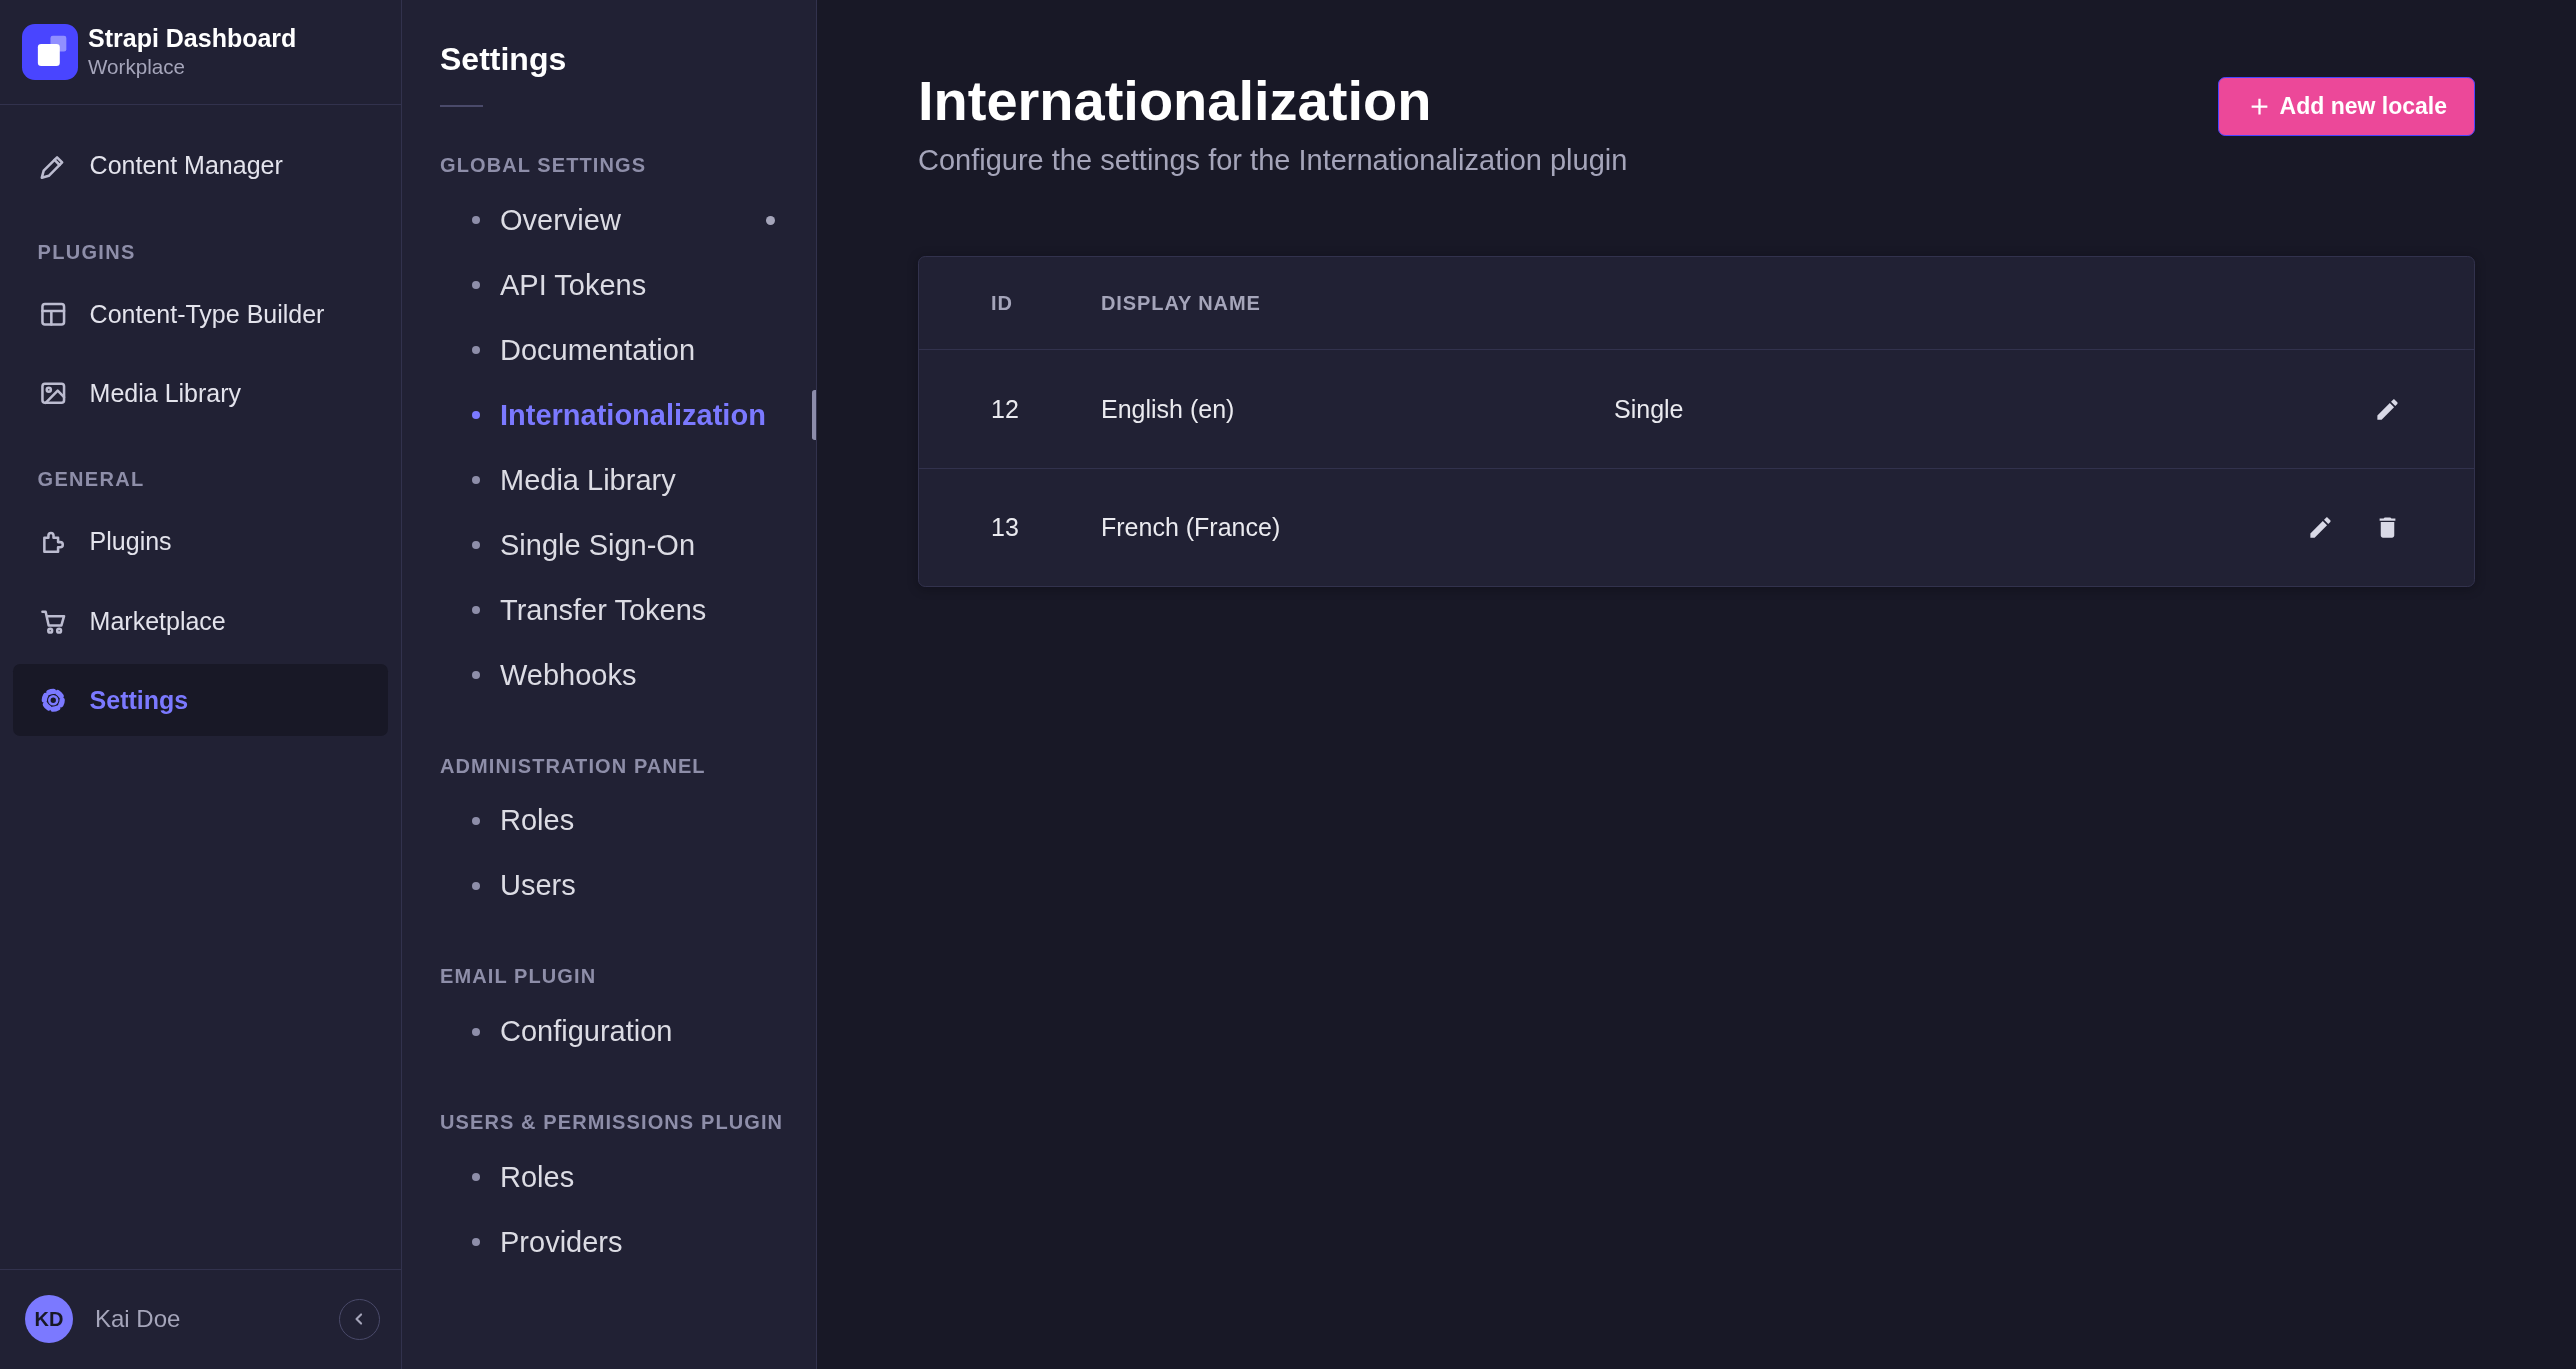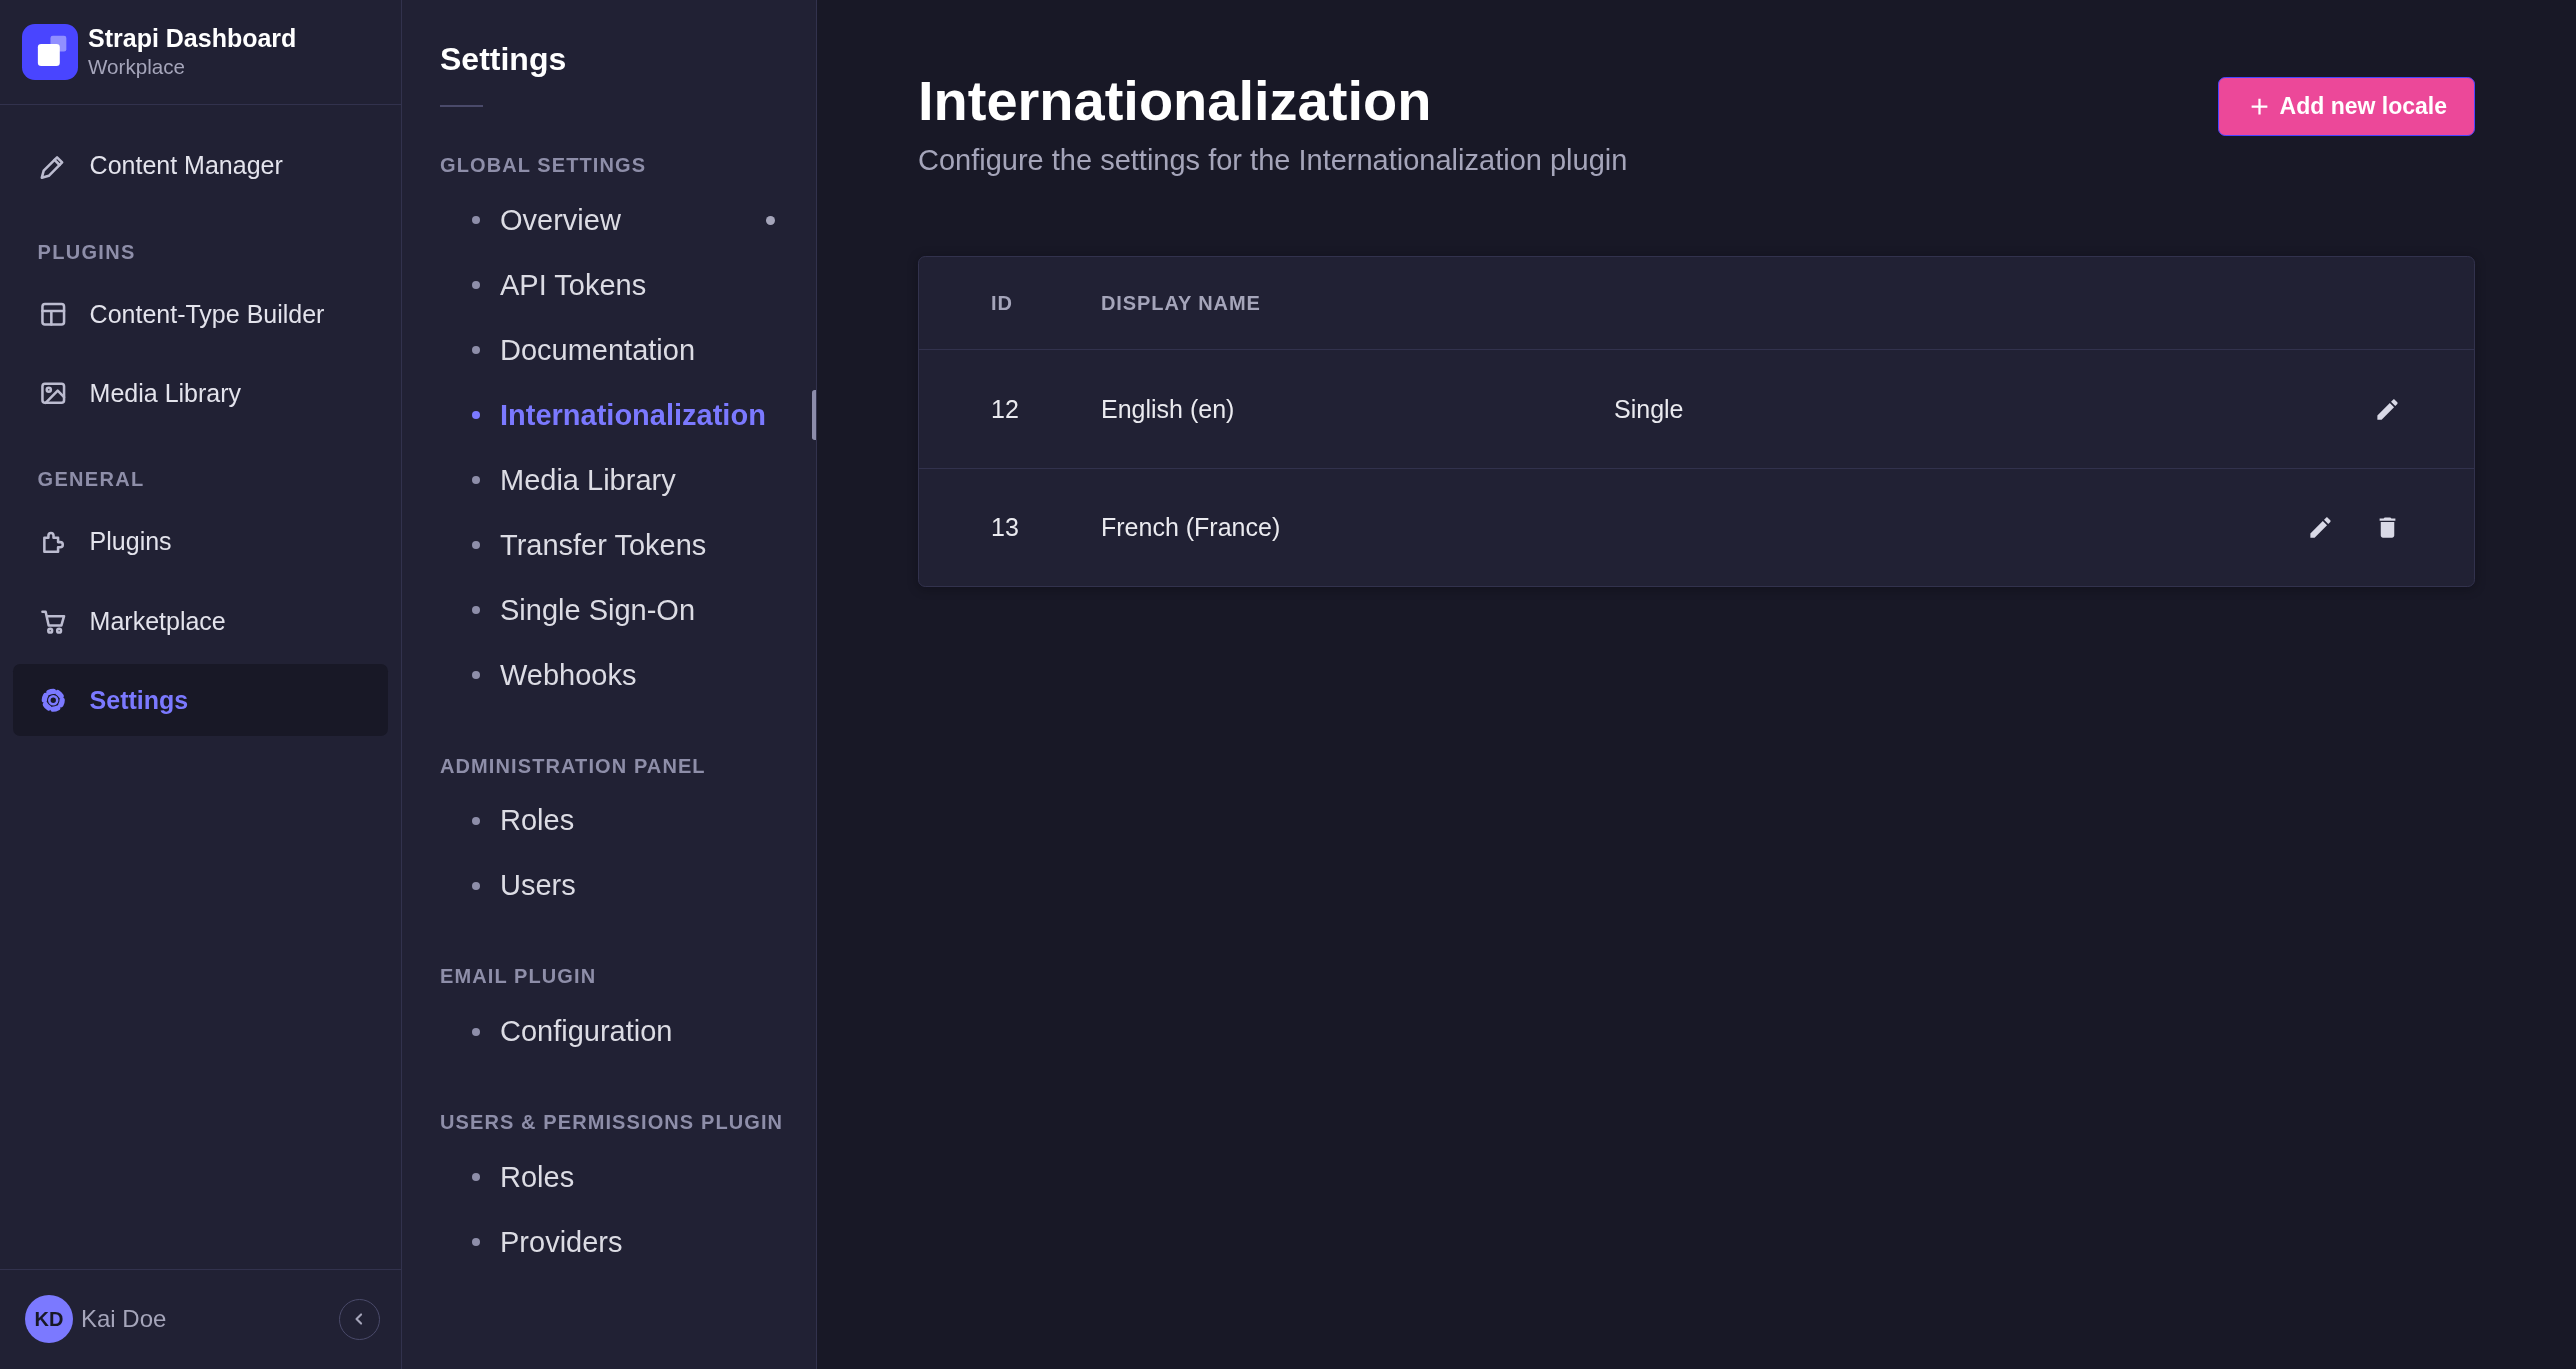--- a/index.html
+++ b/index.html
@@ -31,21 +31,21 @@
   }
   .nav-item svg { width:30.5px; height:30.5px; color:#bcbcd0; flex:none; }
   .nav-item.active { background:#181826; color:#7b79ff; font-weight:600; }
   .nav-item.active svg { color:#7b79ff; }
   .nav-section-label {
     font-size:20px; font-weight:700; letter-spacing:1.3px;
     color:#8e8ea9; margin:39px 0 14.4px 25px;
   }
   .nav-user {
     margin-top:auto; border-top:0.9px solid #32324d;
-    display:flex; align-items:center; gap:8px; padding:25px 21.5px 27px 25px;
+    display:flex; align-items:center; gap:22px; padding:25px 21.5px 27px 25px;
   }
   .avatar {
     width:48px; height:48px; border-radius:50%; flex:none;
     background:#7b79ff; color:#181826; font-weight:700; font-size:20px;
     display:flex; align-items:center; justify-content:center;
   }
   .user-name { font-size:24px; color:#a5a5ba; }
   .collapse-btn {
     margin-left:auto; width:41px; height:41px; border-radius:50%;
     border:0.9px solid #4a4a6a; background:transparent; color:#a5a5ba;
@@ -226,25 +226,25 @@
           <span class="bullet"></span>
           <span>Internationalization</span>
           <span class="active-edge"></span>
         </li>
         <li class="sub-item">
           <span class="bullet"></span>
           <span>Media Library</span>
         </li>
         <li class="sub-item">
           <span class="bullet"></span>
+          <span>Single Sign-On</span>
+        </li>
+        <li class="sub-item">
+          <span class="bullet"></span>
           <span>Transfer Tokens</span>
-        </li>
-        <li class="sub-item">
-          <span class="bullet"></span>
-          <span>Single Sign-On</span>
         </li>
         <li class="sub-item">
           <span class="bullet"></span>
           <span>Webhooks</span>
         </li>
       </ul>
     </div>
 
     <div class="sub-section">
       <div class="sub-section-label">ADMINISTRATION PANEL</div>

